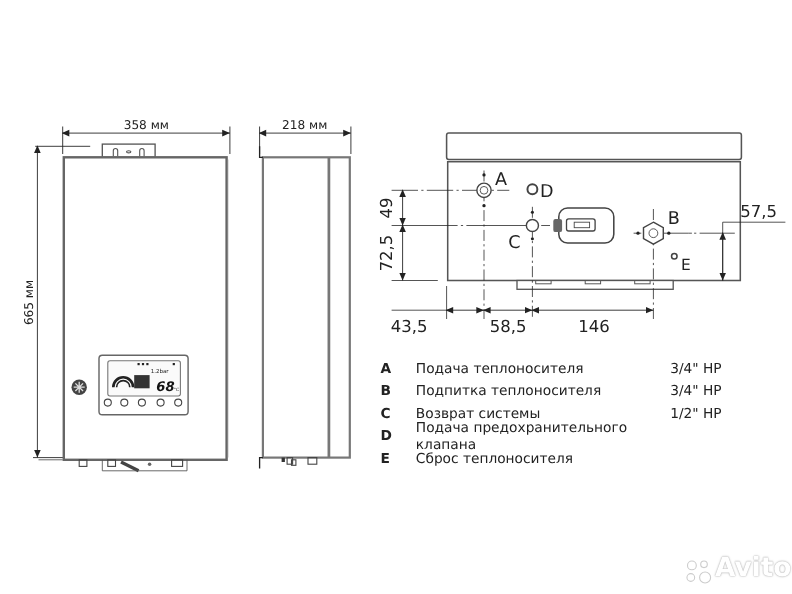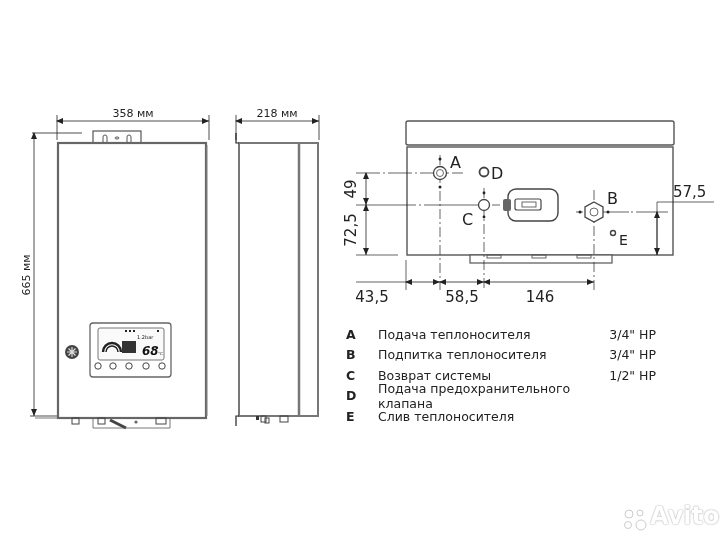--- a/index.html
+++ b/index.html
@@ -180,21 +180,21 @@
     <span class="legend-desc">Возврат системы</span>
     <span class="legend-size">1/2" HP</span>
   </div>
   <div class="legend-row">
     <span class="legend-letter">D</span>
     <span class="legend-desc">Подача предохранительного клапана</span>
     <span class="legend-size"></span>
   </div>
   <div class="legend-row">
     <span class="legend-letter">E</span>
-    <span class="legend-desc">Слив теплоносителя</span>
+    <span class="legend-desc">Сброс теплоносителя</span>
     <span class="legend-size"></span>
   </div>
 </div>
 
 <div class="watermark">
   <svg width="30" height="30" viewBox="0 0 30 30" style="position:absolute;left:0;top:4px;">
     <circle cx="9" cy="10" r="4" fill="#fff" stroke="#ccc" stroke-width="1"></circle>
     <circle cx="20" cy="9" r="3" fill="#fff" stroke="#ccc" stroke-width="1"></circle>
     <circle cx="8" cy="21" r="3.5" fill="#fff" stroke="#ccc" stroke-width="1"></circle>
     <circle cx="21" cy="21" r="5" fill="#fff" stroke="#ccc" stroke-width="1"></circle>

